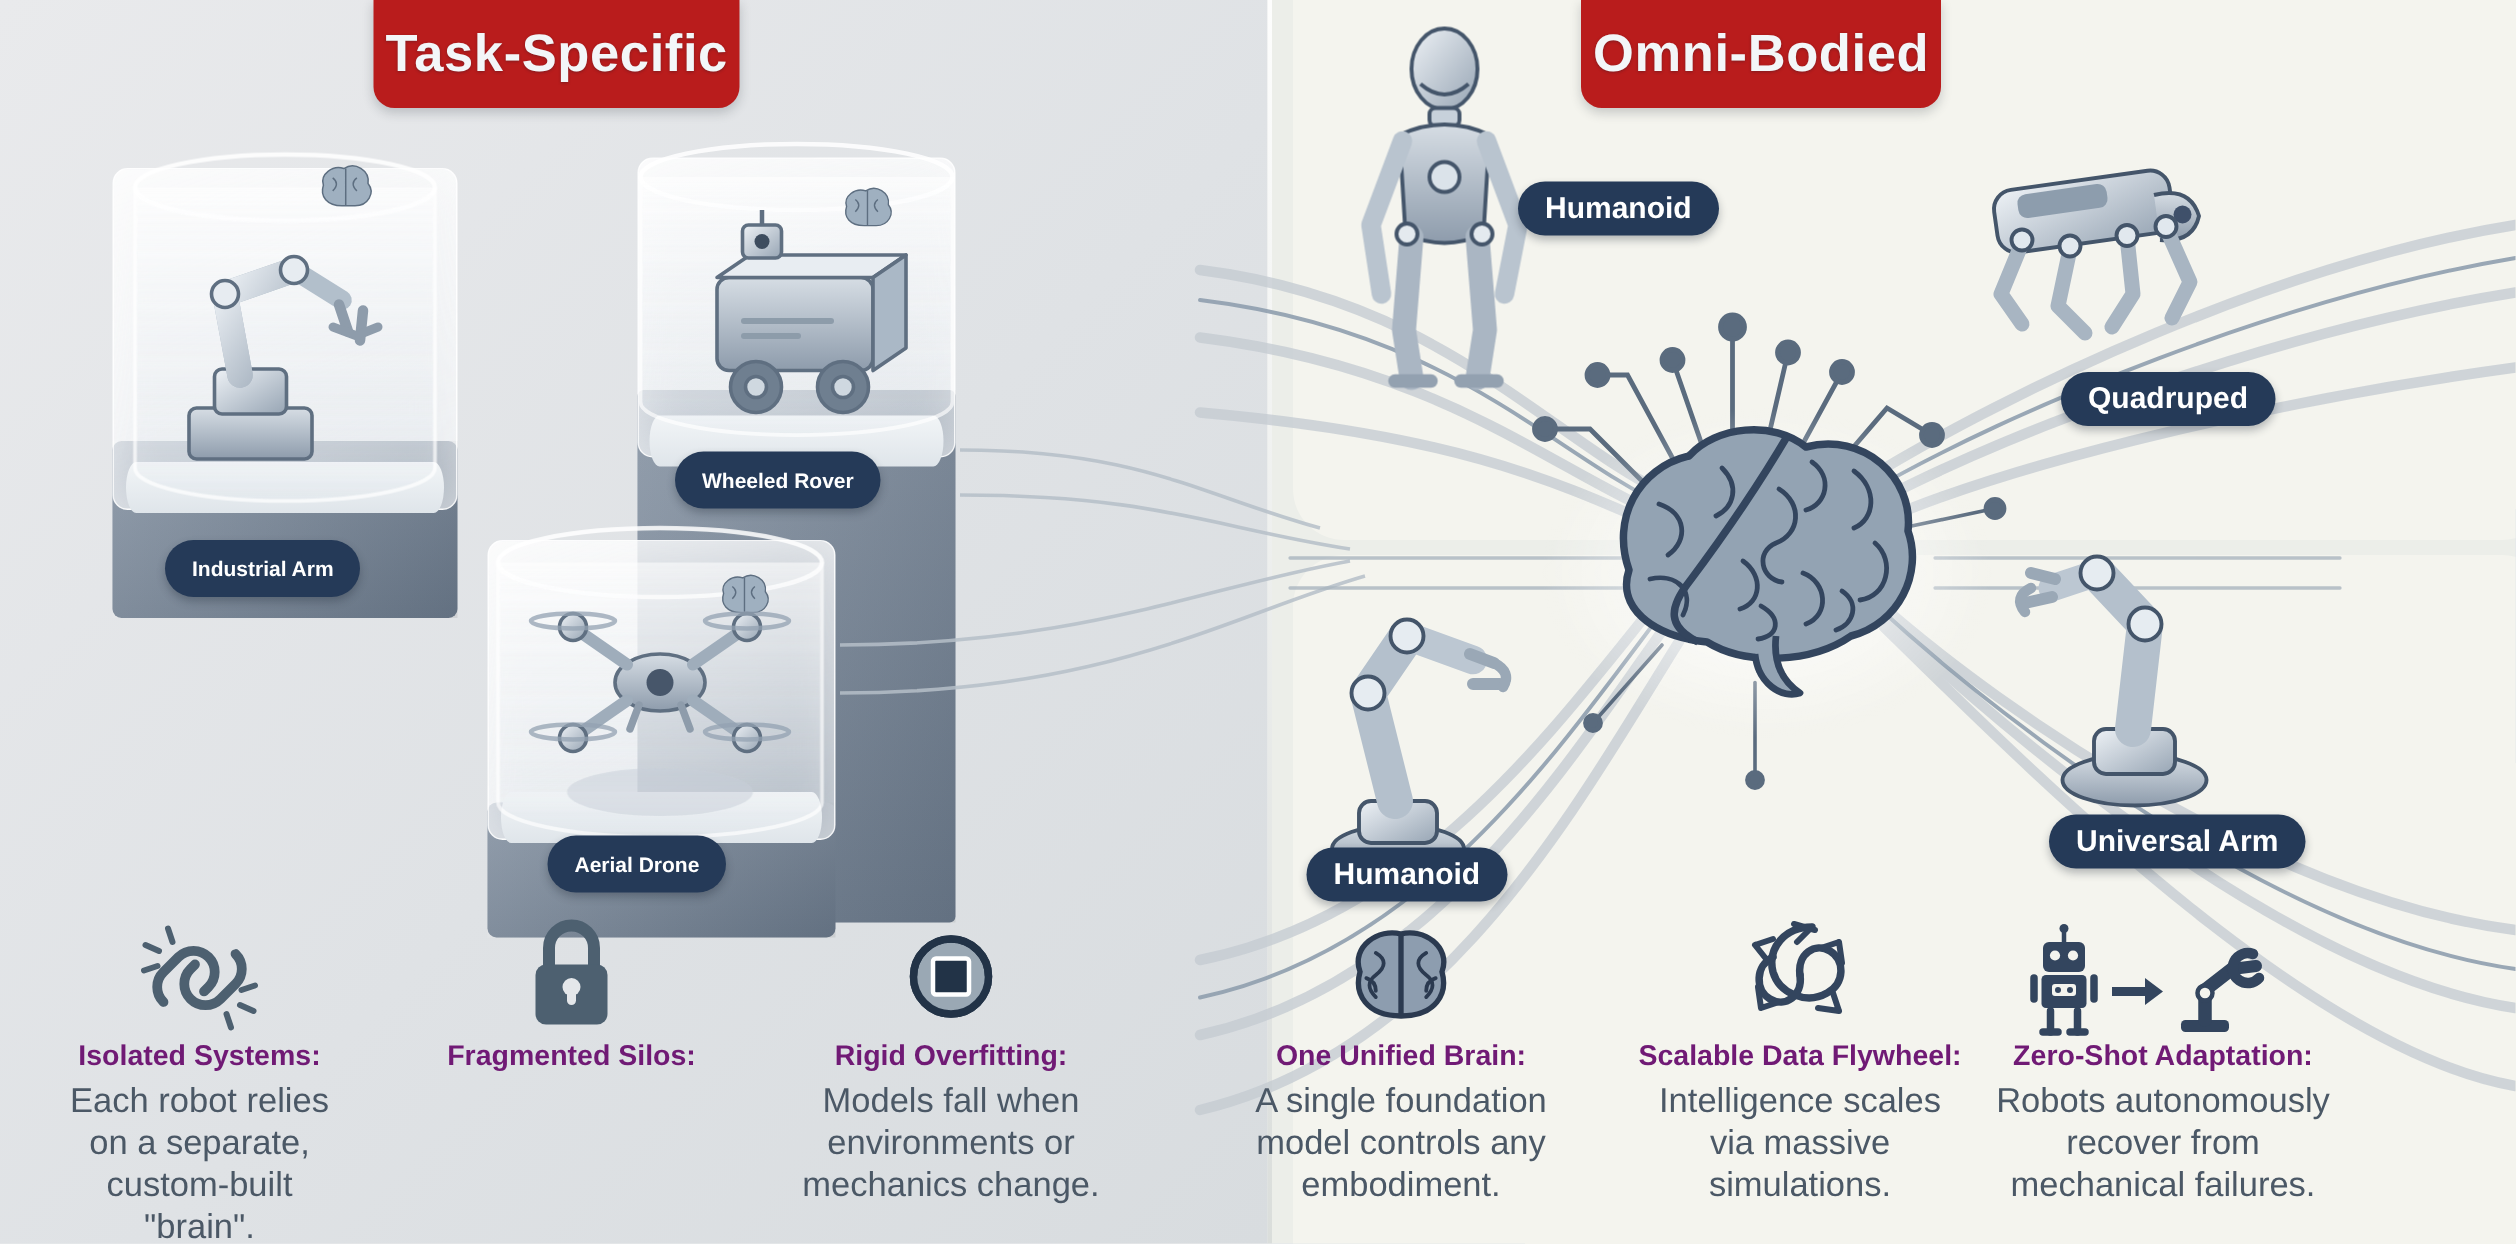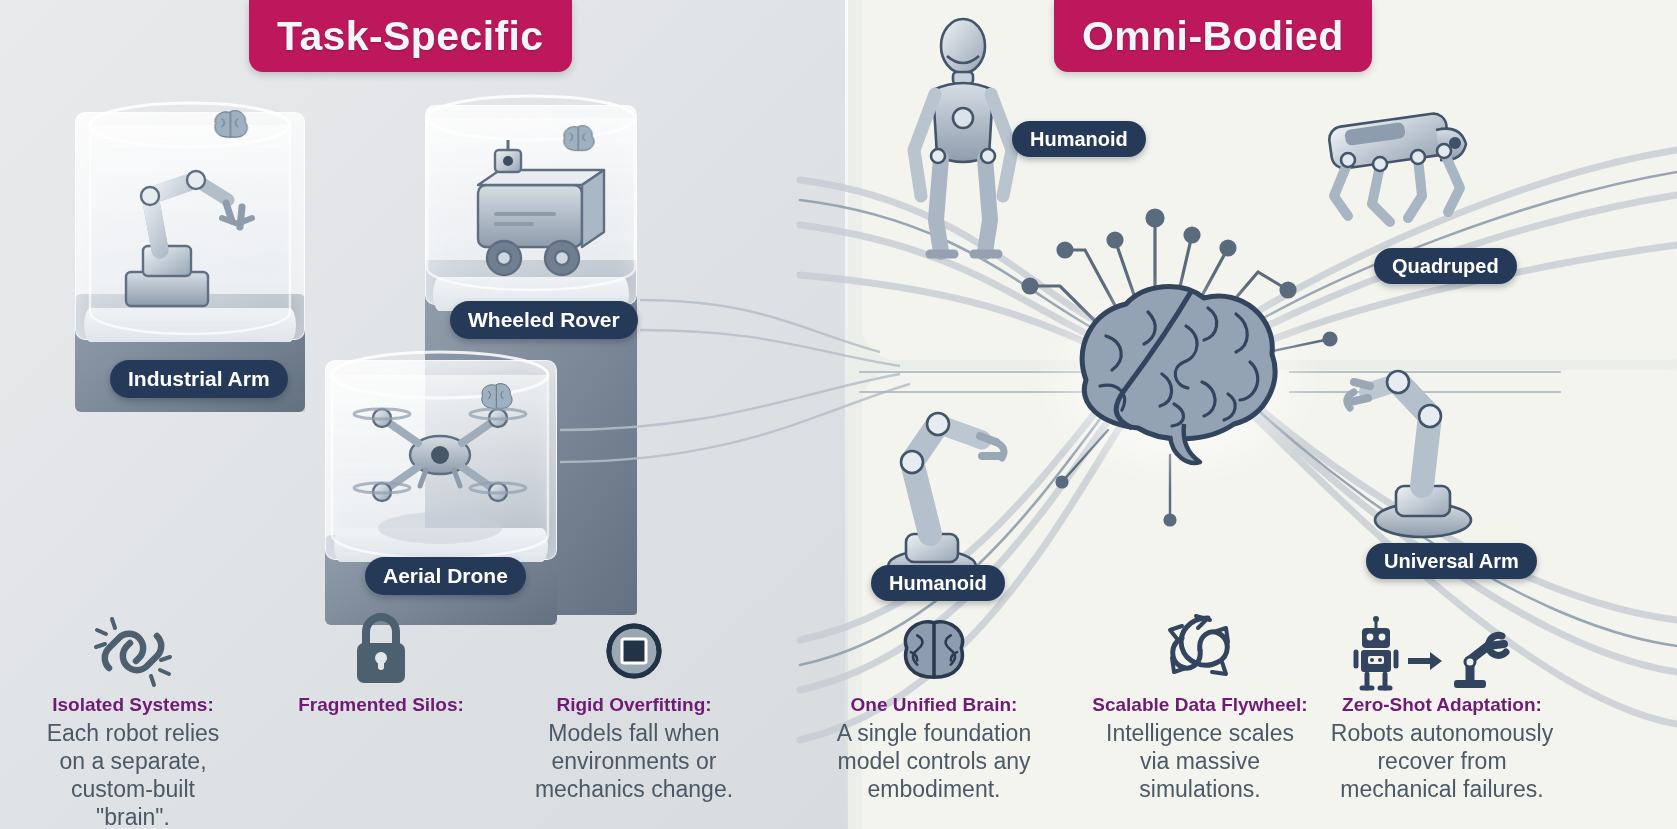--- a/index.html
+++ b/index.html
@@ -28,35 +28,35 @@
     background:#f4f4ee; border-radius:34px;
   }
   .panel-divider {
     position:absolute; left:845px; top:0; width:3px; height:829px;
     background:linear-gradient(to bottom, rgba(255,255,255,.9), rgba(200,205,205,.5));
   }
 
   
   .hdr {
     position:absolute; display:flex; align-items:center; justify-content:center;
-    background:#be185d; color:#f3f6f8;
-    font-size:41px; font-weight:bold; letter-spacing:.4px;
+    background:#b91c1c; color:#f3f6f8;
+    font-size:35px; font-weight:bold; letter-spacing:.4px;
     border-radius:0 0 14px 14px;
     box-shadow:0 3px 7px rgba(40,50,60,.22);
     text-shadow:0 1px 2px rgba(20,30,40,.35);
-    padding:0 28px; height:72px; top:0;
+    padding:0 8px; height:72px; top:0;
   }
   .hdr-left { left:249px; }
   .hdr-right { left:1054px; }
 
   
   .pill {
     position:absolute; display:flex; align-items:center; justify-content:center;
     background:#253a58; color:#fff;
-    font-size:21px; font-weight:bold;
+    font-size:14px; font-weight:bold;
     border-radius:999px; padding:0 18px; height:38px;
     box-shadow:0 3px 6px rgba(25,35,50,.3);
     white-space:nowrap; z-index:8;
   }
   .pill.sm { font-size:20px; height:36px; }
 
   
   .ped { position:absolute; }
   .ped .riser {
     position:absolute; left:0; bottom:0; width:100%;

